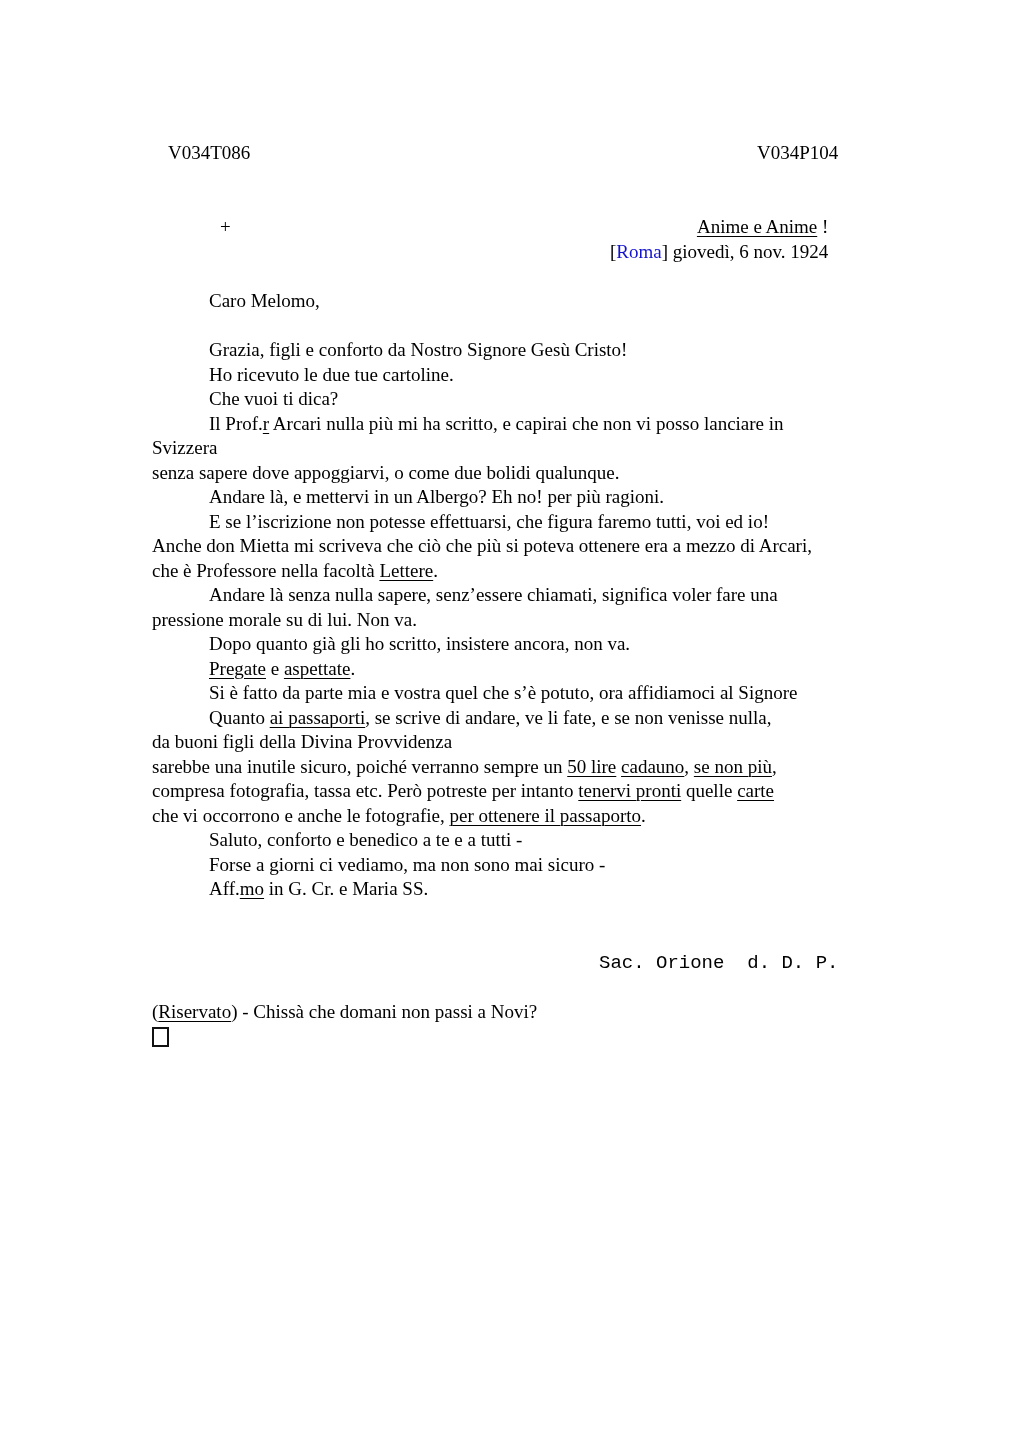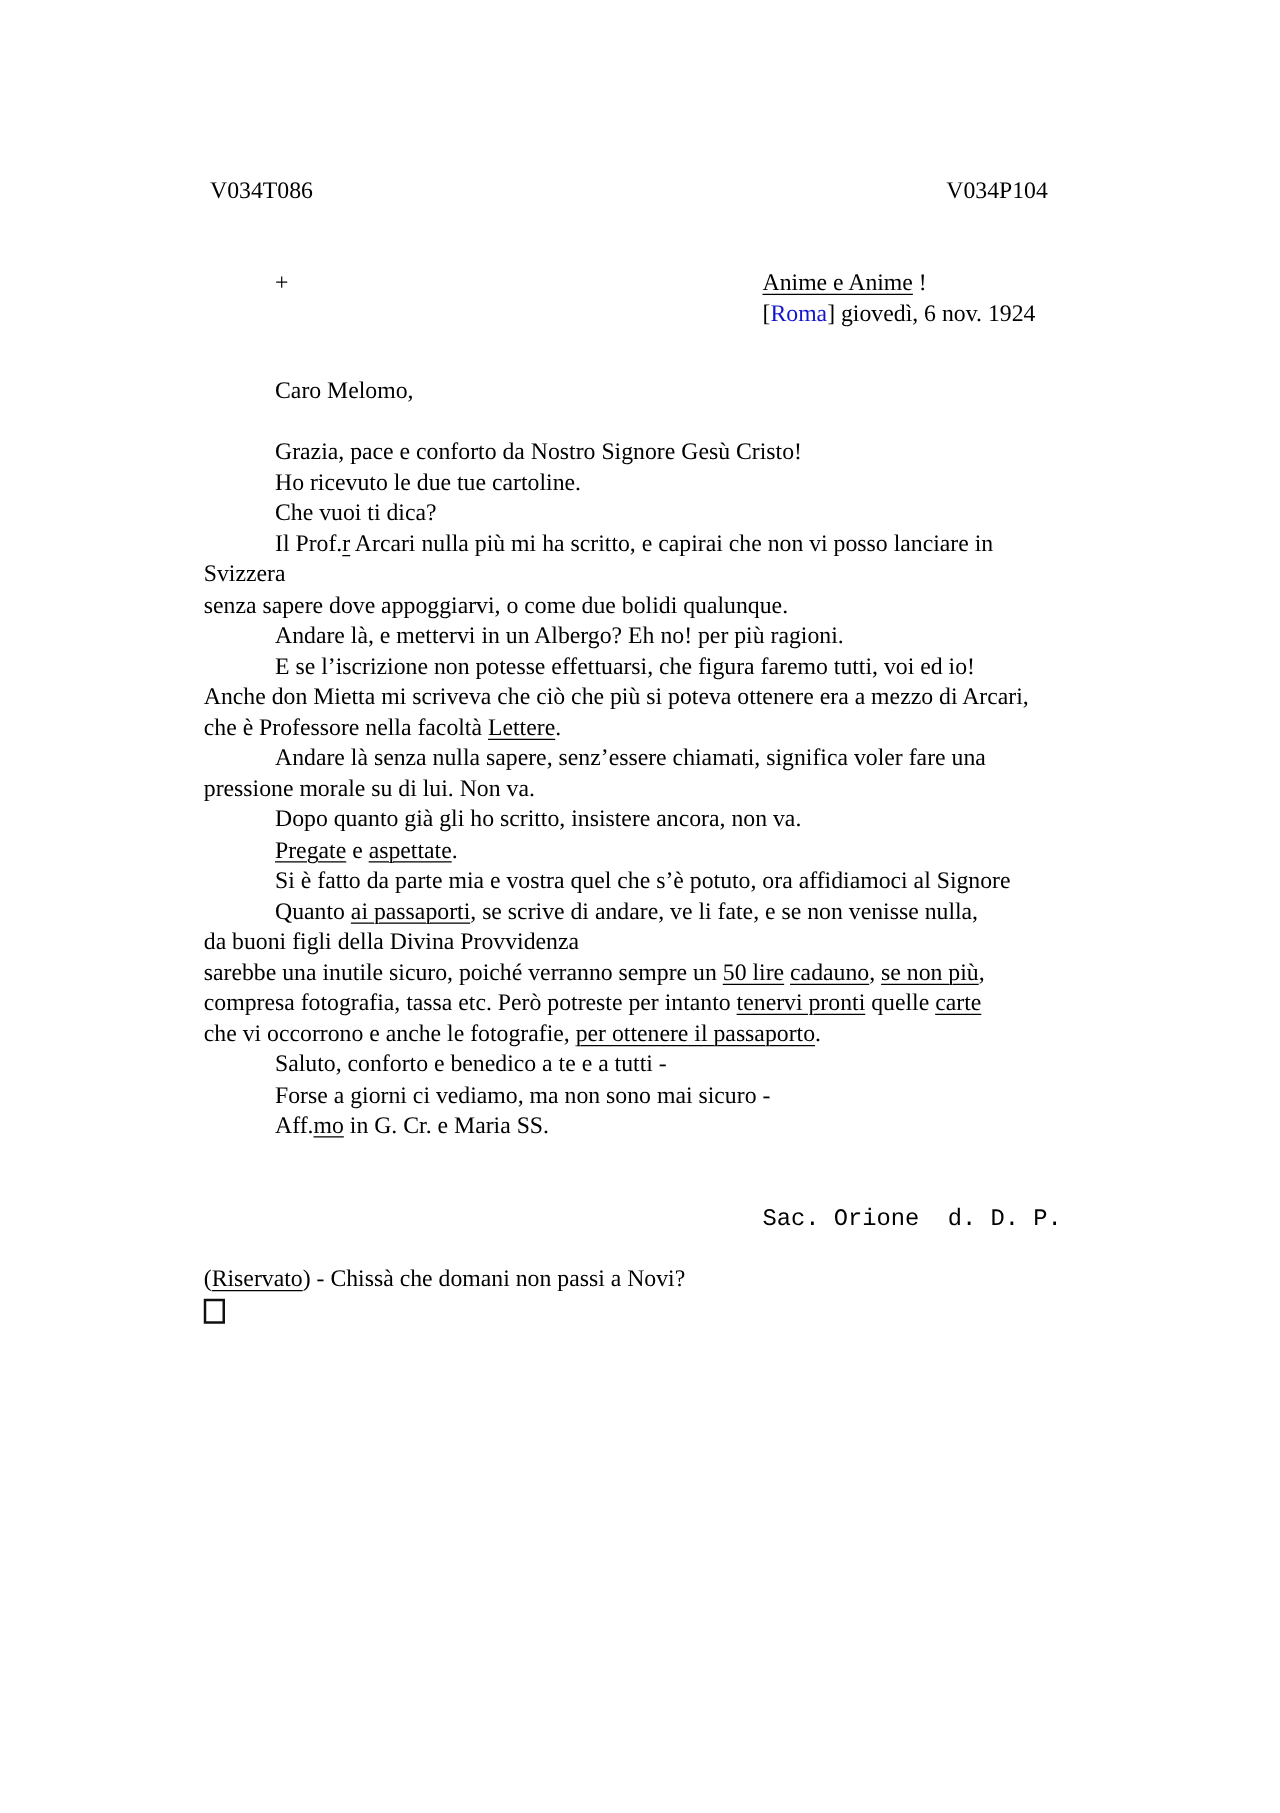--- a/index.html
+++ b/index.html
@@ -17,28 +17,27 @@
     line-height: 24.5px;
     color: #000000;
     overflow: hidden;
   }
   .hdr-left  { position: absolute; top: 141px; left: 168px; white-space: nowrap; }
   .hdr-right { position: absolute; top: 141px; left: 757px; white-space: nowrap; }
 
   .cross { position: absolute; top: 215px; left: 220px; }
 
   .title-block { position: absolute; top: 215px; left: 610px; white-space: nowrap; }
-  .title-block > div { height: 24.5px; }
+  .title-block > div { height: 24.5px; text-align: right; }
 
   .content {
     position: absolute;
     top: 289px;
-    left: 163px;
+    left: 152px;
     width: 745px;
-    margin-top: 12px;
   }
   .line { height: 24.5px; white-space: nowrap; }
   .line.indent { padding-left: 57px; }
 
   .u {
     text-decoration: underline;
     text-decoration-thickness: 1px;
     text-underline-offset: 3px;
   }
 
@@ -76,21 +75,21 @@
   <div class="cross">+</div>
 
   <div class="title-block">
     <div><span class="u">Anime e Anime</span><span> !</span></div>
     <div><span>[</span><span style="color: rgb(20, 20, 204);">Roma</span><span>] giovedì, 6 nov. 1924</span></div>
   </div>
 
   <div class="content">
     <div id="letter-body">
         <div class="line indent"><span>Caro Melomo,</span></div>
-        <div class="line indent" style="margin-top: 24.5px;"><span>Grazia, pace e conforto da Nostro Signore Gesù Cristo!</span></div>
+        <div class="line indent" style="margin-top: 24.5px;"><span>Grazia, figli e conforto da Nostro Signore Gesù Cristo!</span></div>
         <div class="line indent"><span>Ho ricevuto le due tue cartoline.</span></div>
         <div class="line indent"><span>Che vuoi ti dica?</span></div>
         <div class="line indent"><span>Il Prof.</span><span class="u">r</span><span> Arcari nulla più mi ha scritto, e capirai che non vi posso lanciare in</span></div>
         <div class="line"><span>Svizzera</span></div>
         <div class="line"><span>senza sapere dove appoggiarvi, o come due bolidi qualunque.</span></div>
         <div class="line indent"><span>Andare là, e mettervi in un Albergo? Eh no! per più ragioni.</span></div>
         <div class="line indent"><span>E se l’iscrizione non potesse effettuarsi, che figura faremo tutti, voi ed io!</span></div>
         <div class="line"><span>Anche don Mietta mi scriveva che ciò che più si poteva ottenere era a mezzo di Arcari,</span></div>
         <div class="line"><span>che è Professore nella facoltà </span><span class="u">Lettere</span><span>.</span></div>
         <div class="line indent"><span>Andare là senza nulla sapere, senz’essere chiamati, significa voler fare una</span></div>

